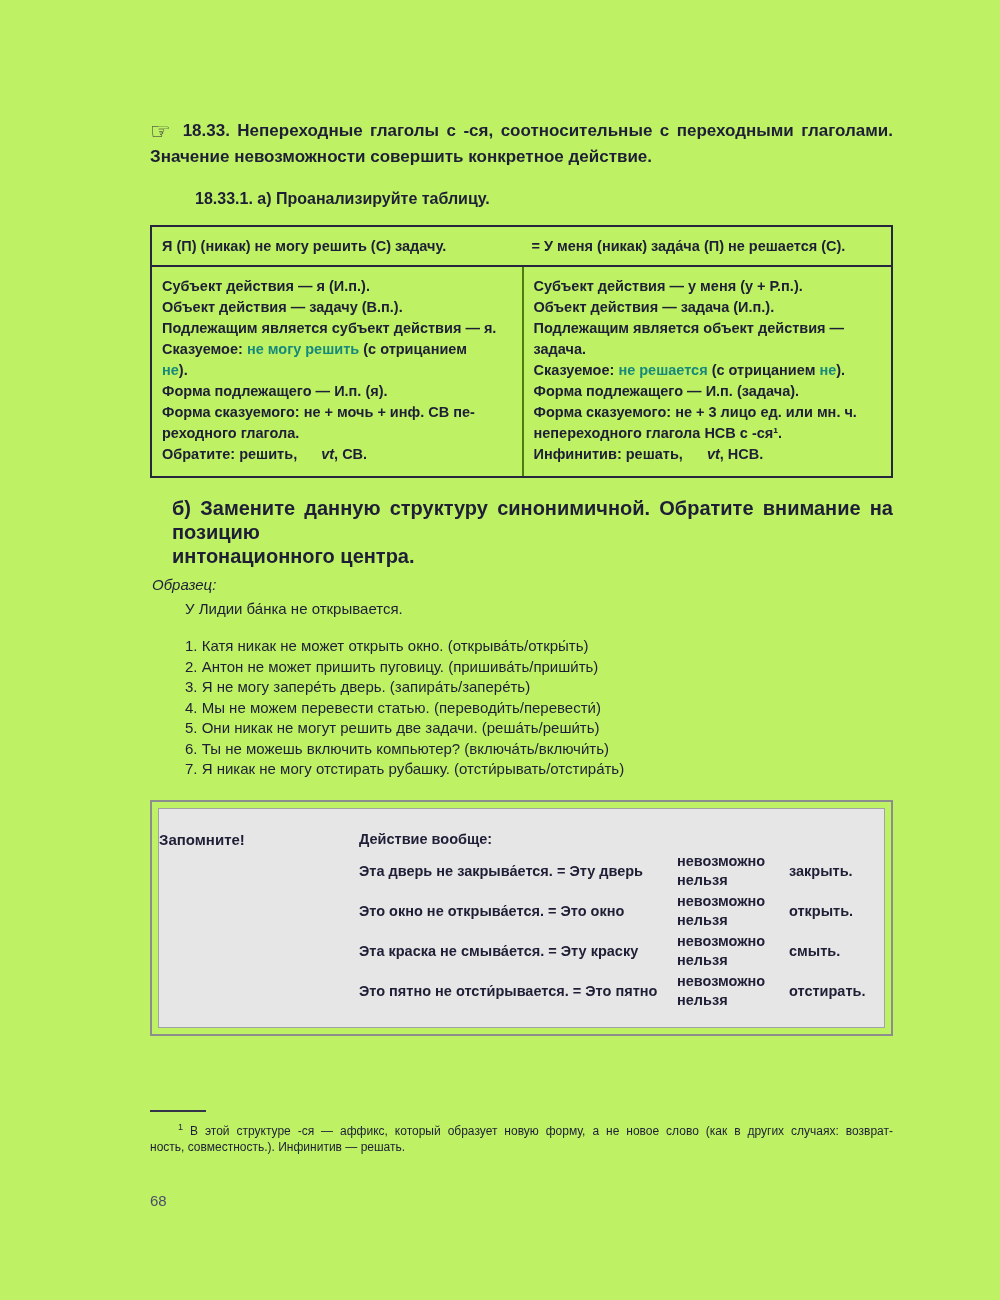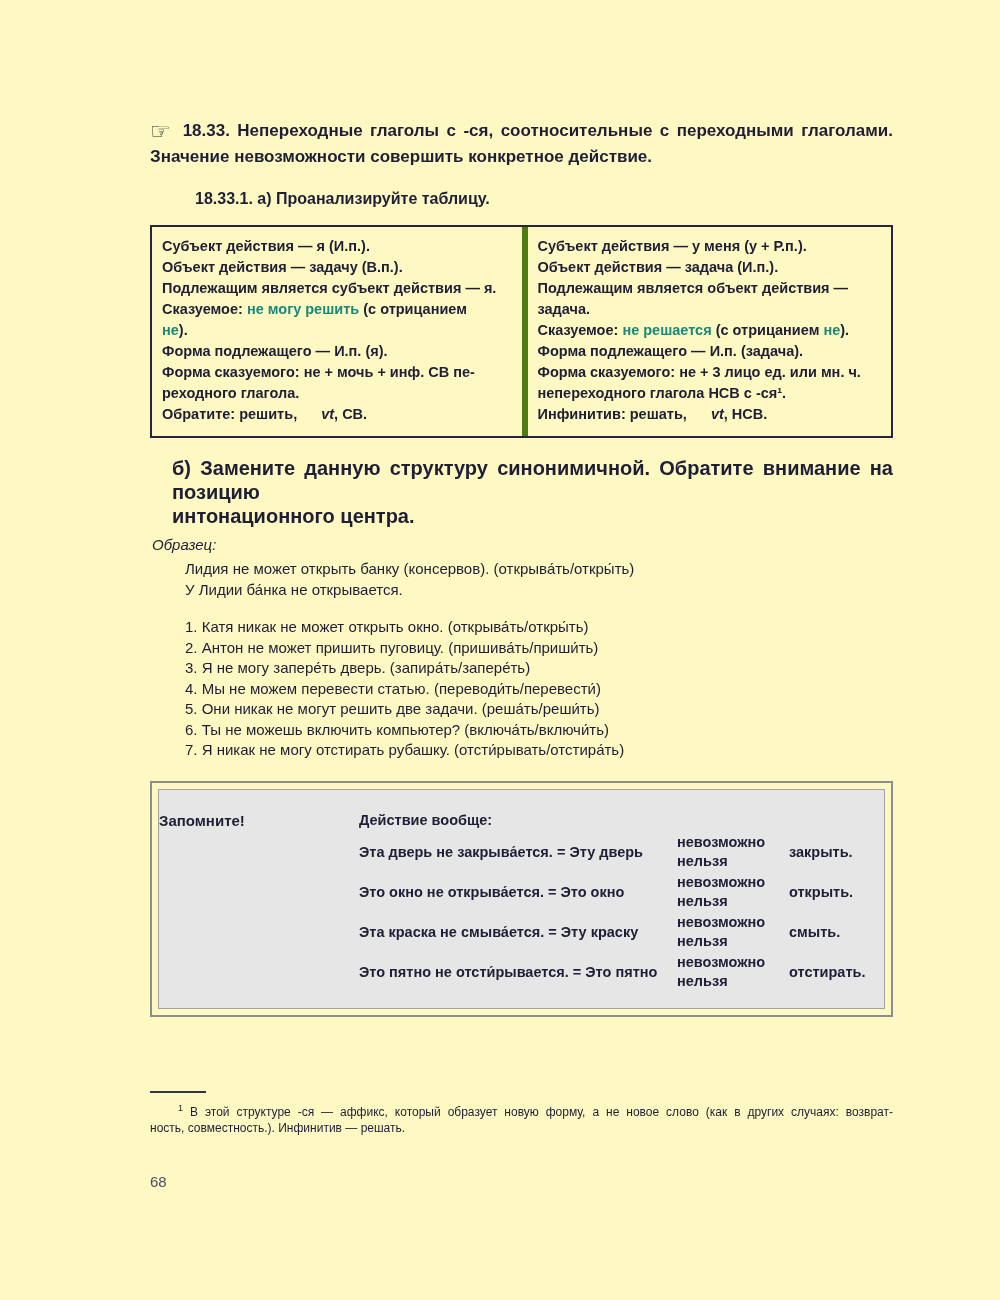--- a/index.html
+++ b/index.html
@@ -1,35 +1,35 @@
 <!DOCTYPE html>
 <html><head>
 <meta charset="utf-8">
 <style>
   html,body { margin:0; padding:0; background:#ffffff; }
   .page {
-    position:relative; width:1000px; height:1300px; background:#fef9c3;
+    position:relative; width:1000px; height:1300px; background:#bef264;
     box-sizing:border-box; padding:118px 107px 0 150px;
     font-family:"Liberation Sans", sans-serif; color:#1e1e36;
     overflow:hidden;
   }
   
   .heading { font-size:17px; font-weight:bold; line-height:26px; }
   .h-line1 { margin:0; text-align:justify; text-align-last:justify; }
   .manicule { font-size:23px; margin-right:12px; vertical-align:-3px; font-weight:normal; }
   .h-line2 { margin:0; }
   .subheading { margin:20px 0 0 45px; font-size:16px; font-weight:bold; }
 
   
   .gram-table { margin-top:17px; border:2px solid #26263e; font-size:14.5px; font-weight:bold; }
   .gt-header { display:flex; border-bottom:2px solid #26263e; }
   .gt-hcell { width:50%; box-sizing:border-box; padding:11px 8px 11px 10px; white-space:nowrap; }
   .gt-body { display:flex; }
   .gt-cell { width:50%; box-sizing:border-box; padding:9px 8px 11px 10px; line-height:21px; }
-  .gt-cell.right { border-left:6px solid #4d7c0f; }
+  .gt-cell.right { border-left:2px solid #4d7c0f; }
   .cell-line { white-space:nowrap; }
   .teal { color:#17897a; }
   .ital { font-style:italic;margin-left:20px; }
 
   
   .section-b { margin:18px 0 0 22px; font-size:20px; font-weight:bold; line-height:24px; }
   .sb-line1 { margin:0; text-align:justify; text-align-last:justify; }
   .sb-line2 { margin:0; }
 
   .obrazec { margin:8px 0 0 2px; font-size:15px; font-style:italic; }
@@ -65,20 +65,24 @@
 <div class="page">
 
   <div class="heading">
     <p class="h-line1"><span class="manicule">☞</span><span>18.33. Непереходные глаголы с -ся, соотносительные с переходными глаголами.</span></p>
     <p class="h-line2">Значение невозможности совершить конкретное действие.</p>
   </div>
 
   <p class="subheading">18.33.1. а) Проанализируйте таблицу.</p>
 
   <div class="gram-table">
+    <div class="gt-header">
+      <div class="gt-hcell left">Я (П) (никак) не могу решить (С) задачу.</div>
+      <div class="gt-hcell right">= У меня (никак) зада́ча (П) не решается (С).</div>
+    </div>
     <div class="gt-body">
       <div class="gt-cell left">
           <div class="cell-line"><span>Субъект действия — я (И.п.).</span></div>
           <div class="cell-line"><span>Объект действия — задачу (В.п.).</span></div>
           <div class="cell-line"><span>Подлежащим является субъект действия — я.</span></div>
           <div class="cell-line"><span>Сказуемое: </span><span class="teal">не могу решить</span><span> (с отрицанием</span></div>
           <div class="cell-line"><span class="teal">не</span><span>).</span></div>
           <div class="cell-line"><span>Форма подлежащего — И.п. (я).</span></div>
           <div class="cell-line"><span>Форма сказуемого: не + мочь + инф. СВ пе-</span></div>
           <div class="cell-line"><span>реходного глагола.</span></div>
@@ -98,21 +102,20 @@
     </div>
   </div>
 
   <div class="section-b">
     <p class="sb-line1">б) Замените данную структуру синонимичной. Обратите внимание на позицию</p>
     <p class="sb-line2">интонационного центра.</p>
   </div>
 
   <p class="obrazec">Образец:</p>
   <div class="example-lines">
-    <p>Лидия не может открыть банку (консервов). (открыва́ть/откры́ть)</p>
     <p>У Лидии ба́нка не открывается.</p>
   </div>
 
   <div class="exercise">
     <p>1. Катя никак не может открыть окно. (открыва́ть/откры́ть)</p>
     <p>2. Антон не может пришить пуговицу. (пришива́ть/приши́ть)</p>
     <p>3. Я не могу запере́ть дверь. (запира́ть/запере́ть)</p>
     <p>4. Мы не можем перевести статью. (переводи́ть/перевести́)</p>
     <p>5. Они никак не могут решить две задачи. (реша́ть/реши́ть)</p>
     <p>6. Ты не можешь включить компьютер? (включа́ть/включи́ть)</p>

